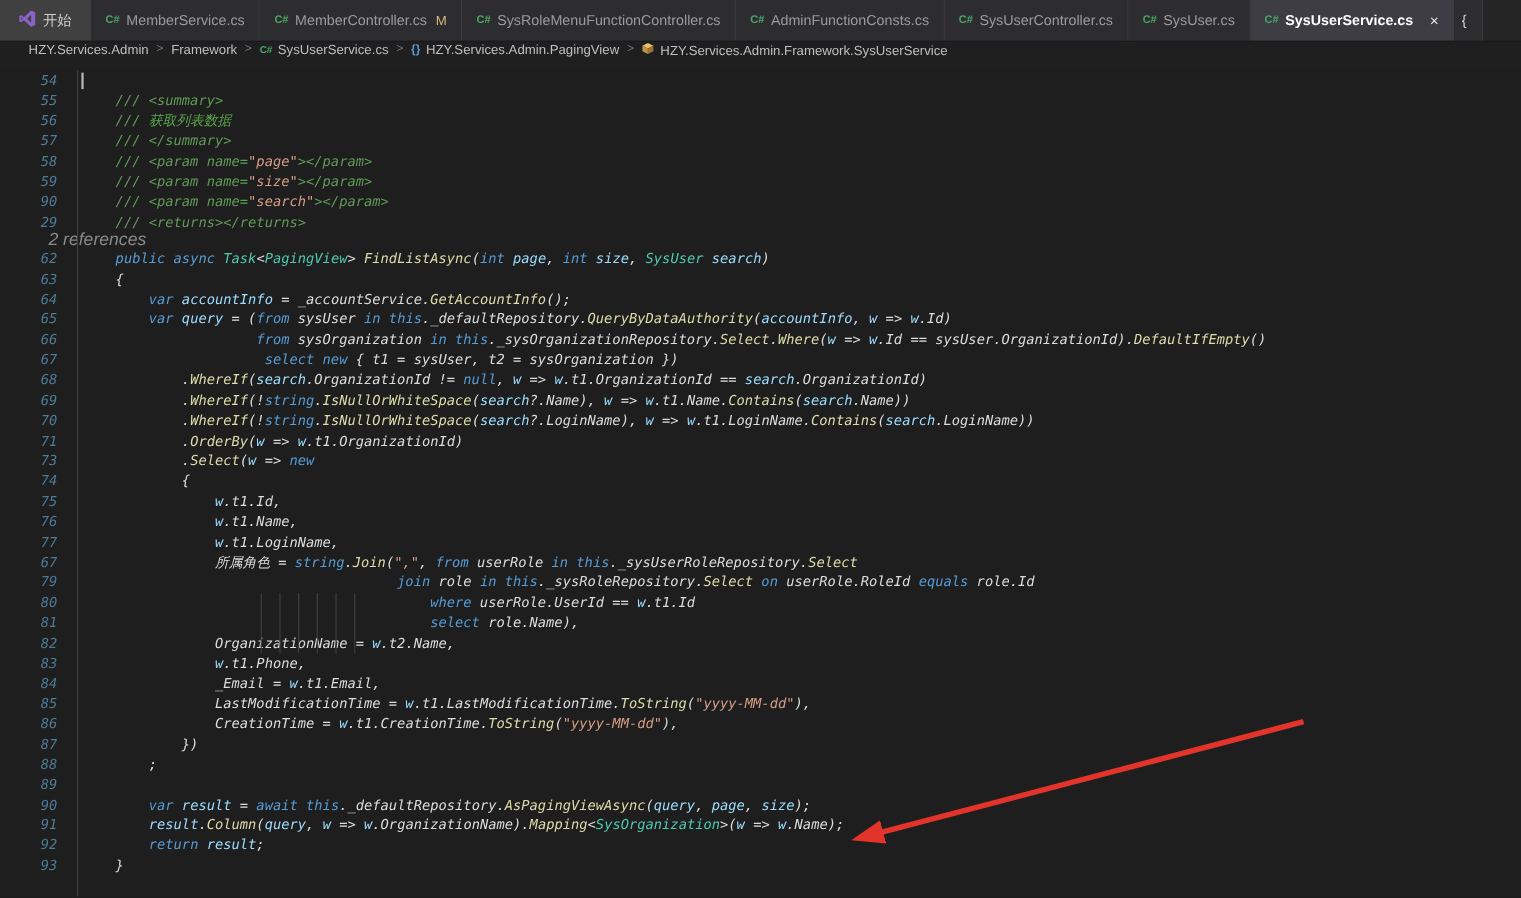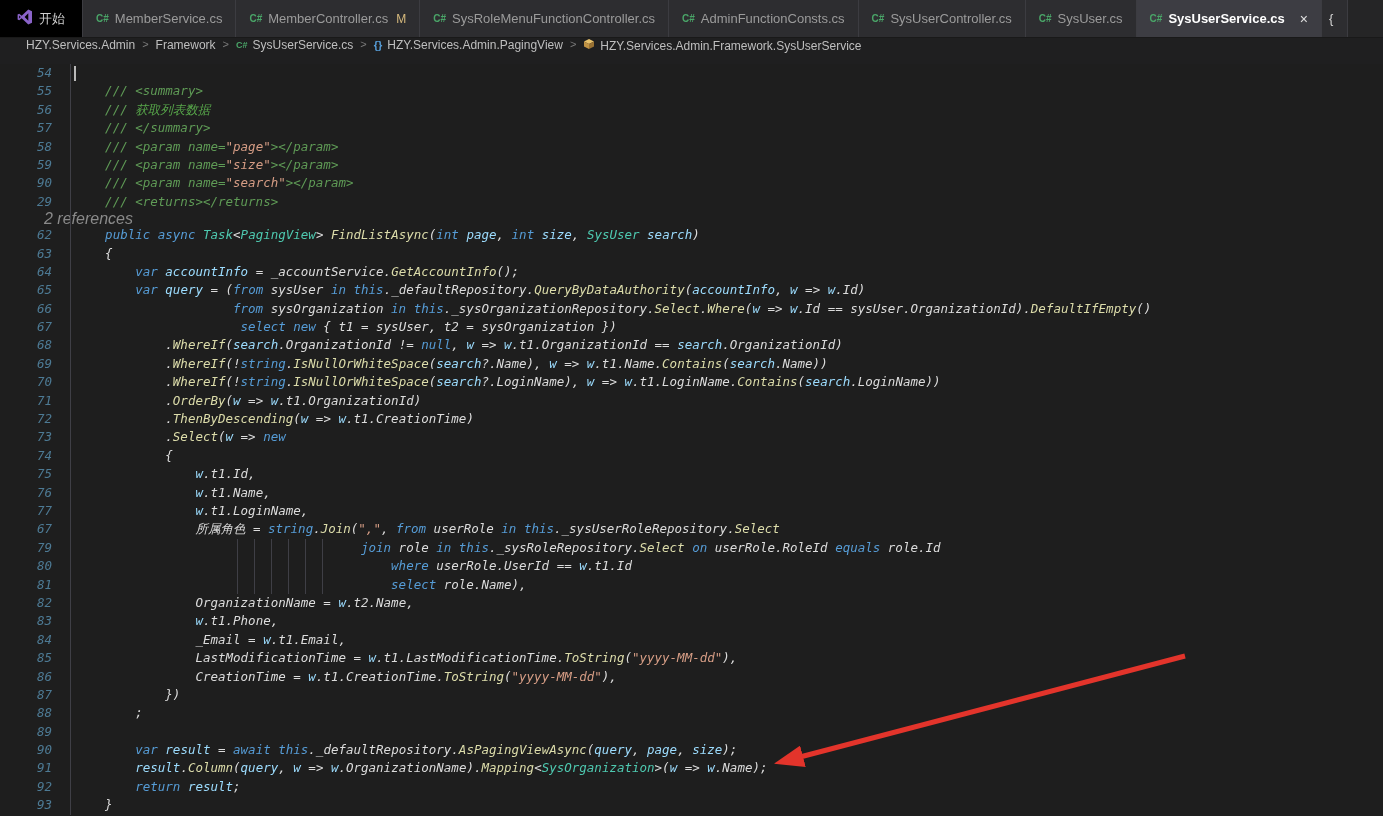--- a/index.html
+++ b/index.html
@@ -13,21 +13,21 @@
   
   .tabbar {
     height:38px; background:#252526; display:flex; align-items:stretch;
     overflow:hidden; border-bottom:1px solid #191919; white-space:nowrap;
   }
   .tab {
     display:flex; align-items:center; gap:6px; padding:0 13px;
     background:#2d2d30; border-right:1px solid #3c3c41;
     color:#9b9b9b; font-size:13px; cursor:default; flex:0 0 auto;
   }
-  .tab.start { background:#000000; color:#cfcfcf; padding:12px 17px; }
+  .tab.start { background:#404040; color:#cfcfcf; padding:12px 17px; }
   .tab.active { background:#3d3d43; color:#ffffff; font-weight:bold; }
   .tab.partial { width:26px; overflow:hidden; padding:0 7px; color:#d4d4d4; }
   .csharp-ico { color:var(--csharp-color,#4aa568); font-weight:bold; font-size:10px; letter-spacing:0; }
   .mod-badge { color:var(--mod-color,#d7ba7d); font-size:12px; margin-left:2px; }
   .close-x { color:#e0e0e0; margin-left:9px; font-size:14px; font-weight:normal; line-height:1; }
   .vs-logo { width:16px; height:16px; display:inline-block; }
   
   .breadcrumb {
     height:26px; background:#1f1f20; display:flex; align-items:flex-start;
     padding-left:26px; font-size:12px; color:#bfbfbf; gap:7px;
@@ -206,24 +206,20 @@
           <div class="gutter">69</div>
           <div class="code">            <span class="tok-d">.</span><span class="tok-m">WhereIf</span><span class="tok-d">(!</span><span class="tok-k">string</span><span class="tok-d">.</span><span class="tok-m">IsNullOrWhiteSpace</span><span class="tok-d">(</span><span class="tok-v">search</span><span class="tok-d">?.Name), </span><span class="tok-v">w</span><span class="tok-d"> =&gt; </span><span class="tok-v">w</span><span class="tok-d">.t1.Name.</span><span class="tok-m">Contains</span><span class="tok-d">(</span><span class="tok-v">search</span><span class="tok-d">.Name))</span></div>
         </div>
         <div class="row">
           <div class="gutter">70</div>
           <div class="code">            <span class="tok-d">.</span><span class="tok-m">WhereIf</span><span class="tok-d">(!</span><span class="tok-k">string</span><span class="tok-d">.</span><span class="tok-m">IsNullOrWhiteSpace</span><span class="tok-d">(</span><span class="tok-v">search</span><span class="tok-d">?.LoginName), </span><span class="tok-v">w</span><span class="tok-d"> =&gt; </span><span class="tok-v">w</span><span class="tok-d">.t1.LoginName.</span><span class="tok-m">Contains</span><span class="tok-d">(</span><span class="tok-v">search</span><span class="tok-d">.LoginName))</span></div>
         </div>
         <div class="row">
           <div class="gutter">71</div>
           <div class="code">            <span class="tok-d">.</span><span class="tok-m">OrderBy</span><span class="tok-d">(</span><span class="tok-v">w</span><span class="tok-d"> =&gt; </span><span class="tok-v">w</span><span class="tok-d">.t1.OrganizationId)</span></div>
-        </div>
-        <div class="row">
-          <div class="gutter">72</div>
-          <div class="code">            <span class="tok-d">.</span><span class="tok-m">ThenByDescending</span><span class="tok-d">(</span><span class="tok-v">w</span><span class="tok-d"> =&gt; </span><span class="tok-v">w</span><span class="tok-d">.t1.CreationTime)</span></div>
         </div>
         <div class="row">
           <div class="gutter">73</div>
           <div class="code">            <span class="tok-d">.</span><span class="tok-m">Select</span><span class="tok-d">(</span><span class="tok-v">w</span><span class="tok-d"> =&gt; </span><span class="tok-k">new</span></div>
         </div>
         <div class="row">
           <div class="gutter">74</div>
           <div class="code">            <span class="tok-d">{</span></div>
         </div>
         <div class="row">

